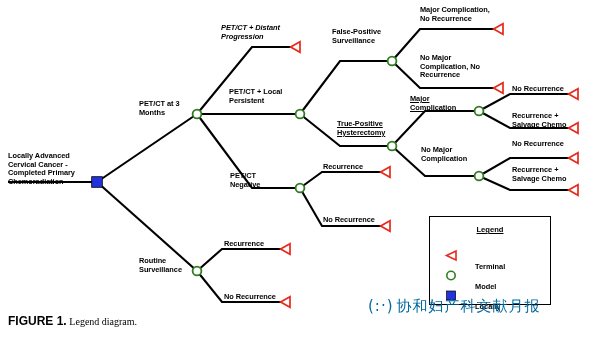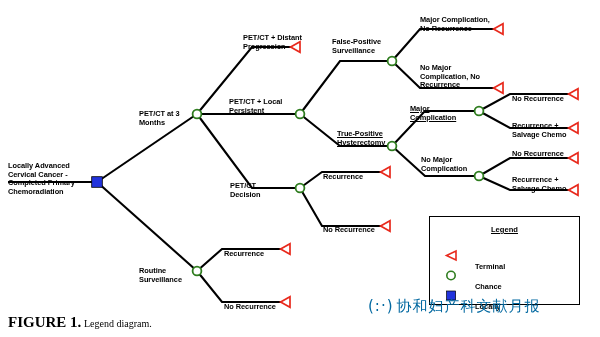--- a/index.html
+++ b/index.html
@@ -3,29 +3,29 @@
 <meta charset="utf-8">
 <style>
   html,body{margin:0;padding:0;background:#ffffff;}
   body{width:600px;height:337px;position:relative;overflow:hidden;
        font-family:"Liberation Sans",sans-serif;}
 
   #diagram{position:absolute;left:0;top:0;width:600px;height:337px;}
 
   .lbl{position:absolute;font-family:"Liberation Sans",sans-serif;
        font-weight:bold;font-size:7.4px;line-height:8.6px;color:#000;
-       letter-spacing:-0.05px;white-space:pre-line;margin-top:10px;}
+       letter-spacing:-0.05px;white-space:pre-line;}
 
   .caption{position:absolute;left:8px;top:314px;font-size:9.5px;color:#000;
            white-space:nowrap;}
-  .caption .fig{font-family:Liberation Serif, serif;font-weight:bold;
-                font-size:15px;text-align:right;}
+  .caption .fig{font-family:Liberation Sans, sans-serif;font-weight:bold;
+                font-size:12px;text-align:right;}
   .caption .txt{font-family:"Liberation Serif",serif;font-size:10px;}
 
-  .legend-box{position:absolute;left:429px;top:216px;width:151px;height:89px;
+  .legend-box{position:absolute;left:429px;top:216px;width:122px;height:89px;
               border:1.3px solid #000;background:#fff;box-sizing:border-box;}
   .legend-title{position:absolute;left:0;right:0;top:8px;text-align:center;
                 font-size:7.6px;font-weight:bold;text-decoration:underline;}
   .legend-row{position:absolute;left:14px;height:13px;}
   .legend-row .lg-txt{position:absolute;left:31px;top:13px;font-size:7.4px;
                       font-weight:bold;white-space:nowrap;}
   .lg-mark{position:absolute;left:0;top:0;width:14px;height:13px;}
 
   .watermark{position:absolute;left:368px;top:297px;
              font-family:"DejaVu Sans",sans-serif;font-size:15px;
@@ -87,26 +87,26 @@
     </g>
 </svg>
 
 <div id="labels-layer">
     <div class="lbl" style="left: 8px; top: 152px; width: 80px;">Locally Advanced
 Cervical Cancer -
 Completed Primary
 Chemoradiation</div>
     <div class="lbl" style="left: 139px; top: 100px; width: 62px;">PET/CT at 3
 Months</div>
-    <div class="lbl" style="left: 243px; top: 24px; width: 72px;">PET/CT + Distant
+    <div class="lbl" style="left: 221px; top: 24px; width: 72px; font-style: italic;">PET/CT + Distant
 Progression</div>
     <div class="lbl" style="left: 229px; top: 88px; width: 68px;">PET/CT + Local
 Persistent</div>
     <div class="lbl" style="left: 230px; top: 172px; width: 48px;">PET/CT
-Decision</div>
+Negative</div>
     <div class="lbl" style="left: 139px; top: 257px; width: 58px;">Routine
 Surveillance</div>
     <div class="lbl" style="left: 332px; top: 28px; width: 66px;">False-Positive
 Surveillance</div>
     <div class="lbl" style="left: 337px; top: 120px; width: 64px; text-decoration: underline;">True-Positive
 Hysterectomy</div>
     <div class="lbl" style="left: 420px; top: 6px; width: 86px;">Major Complication,
 No Recurrence</div>
     <div class="lbl" style="left: 420px; top: 54px; width: 74px;">No Major
 Complication, No
@@ -134,21 +134,21 @@
     <svg class="lg-mark" viewBox="0 0 14 13">
       <polygon points="12,2 12,11 2.5,6.5" fill="#ffffff" stroke="#e8291c" stroke-width="1.6" stroke-linejoin="miter"></polygon>
     </svg>
     <span class="lg-txt">Terminal</span>
   </div>
 
   <div class="legend-row" style="top:52px;">
     <svg class="lg-mark" viewBox="0 0 14 13">
       <circle cx="7" cy="6.5" r="4.2" fill="#ffffff" stroke="#2f7d1f" stroke-width="1.6"></circle>
     </svg>
-    <span class="lg-txt">Chance</span>
+    <span class="lg-txt">Model</span>
   </div>
 
   <div class="legend-row" style="top:72px;">
     <svg class="lg-mark" viewBox="0 0 14 13">
       <rect x="2.6" y="2" width="9" height="9" fill="#2233dd" stroke="#000000" stroke-width="0.7"></rect>
     </svg>
     <span class="lg-txt">Locally</span>
   </div>
 </div>
 

